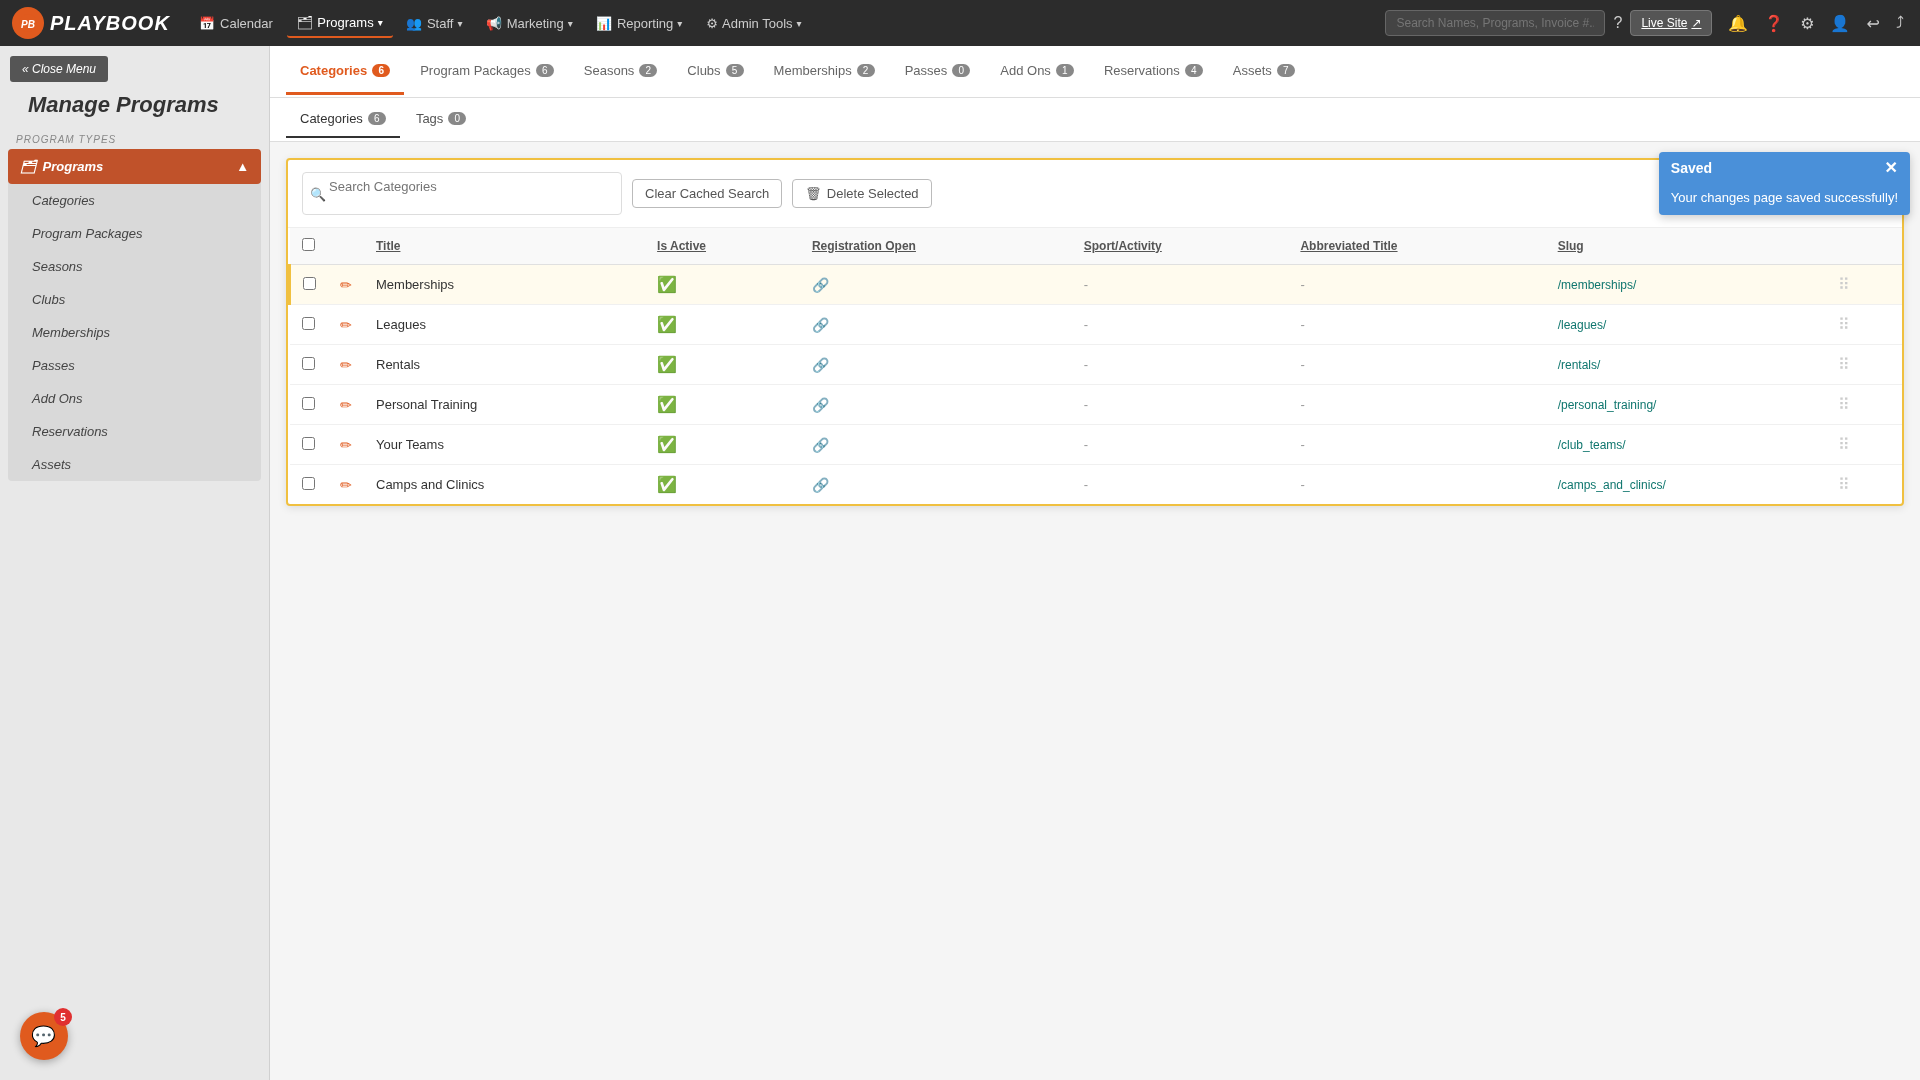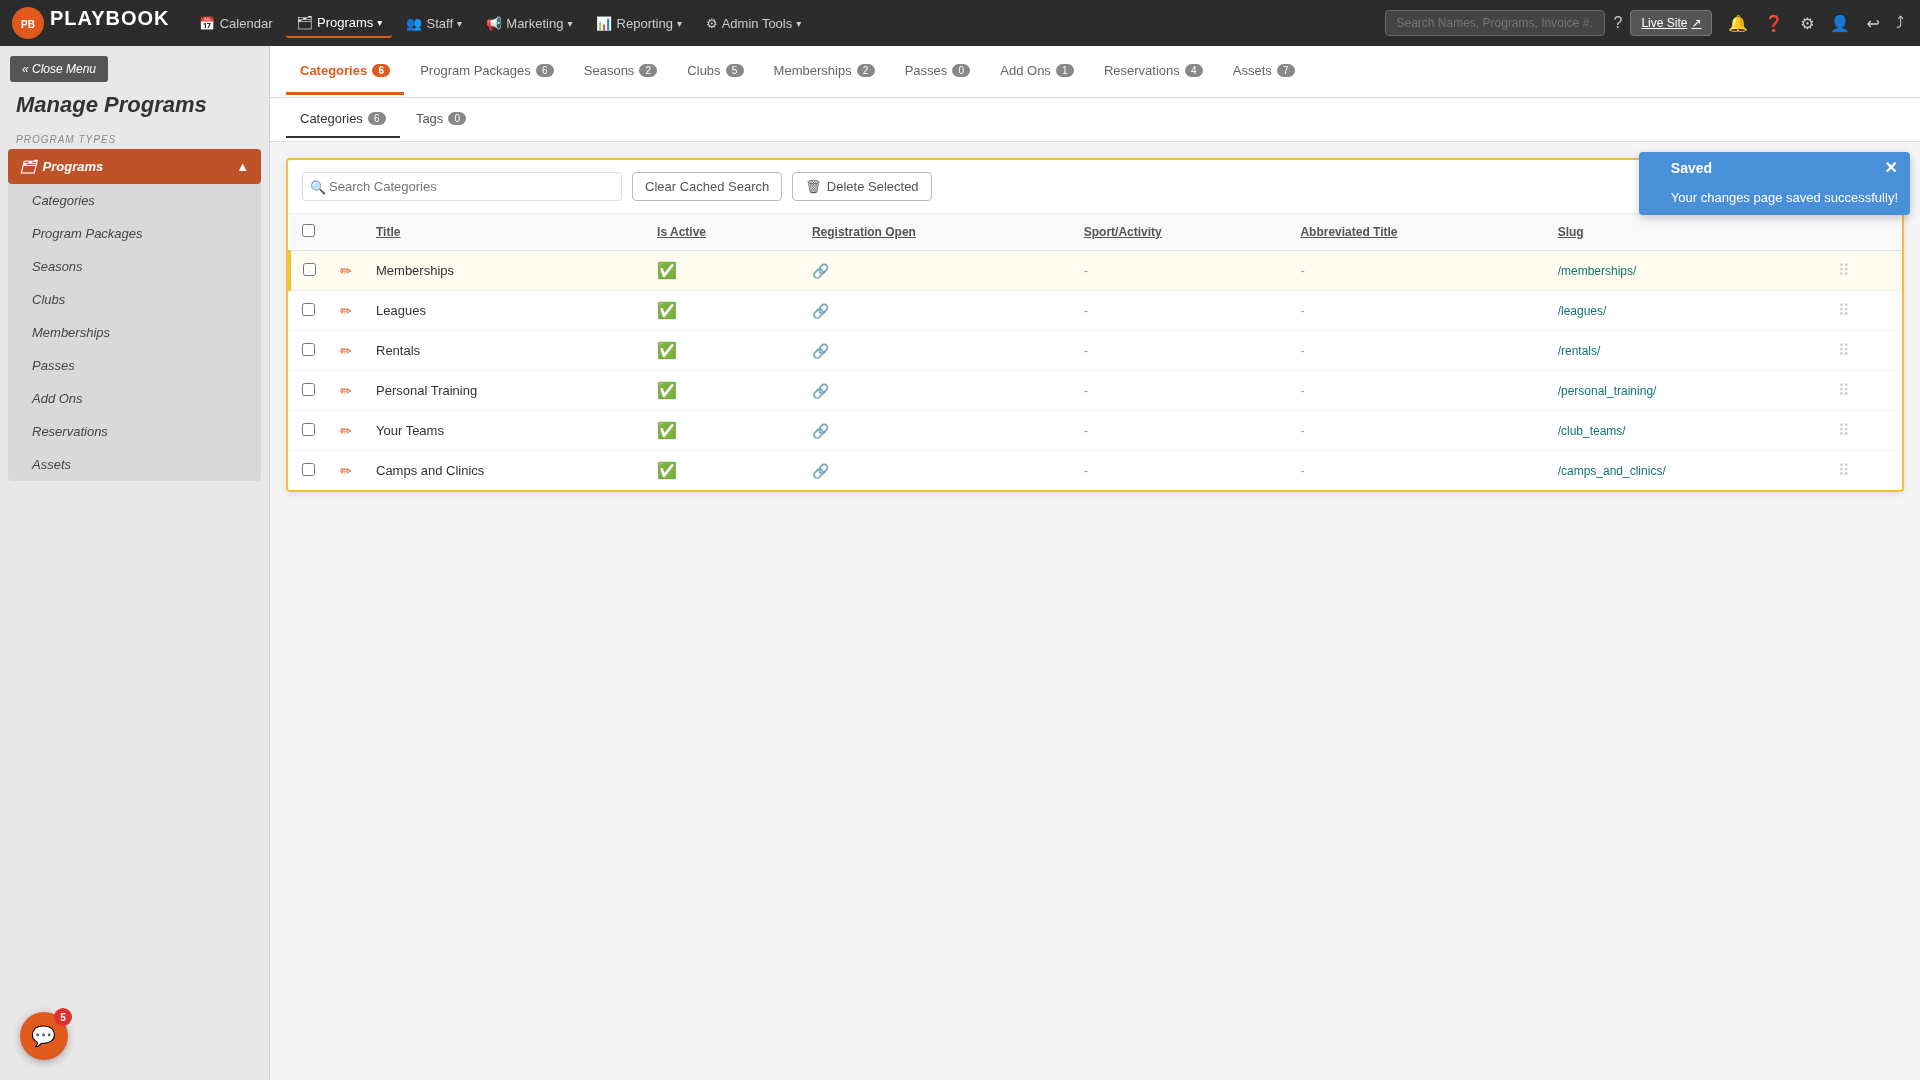--- a/index.html
+++ b/index.html
@@ -10,21 +10,21 @@
       height: 46px;
       background: #2c2c2c;
       display: flex;
       align-items: center;
       padding: 0 12px;
       gap: 4px;
       position: relative;
       z-index: 100;
     }
     .top-nav .logo {
-      display: flex; gap: 6px; margin-right: 16px;
+      display: flex; align-items: center; gap: 6px; margin-right: 16px; font-style: italic;
     }
     .logo-circle {
       width: 32px; height: 32px; background: #e05a1e; border-radius: 50%;
       display: flex; align-items: center; justify-content: center; color: white; font-size: 14px; font-weight: bold;
     }
     .logo-text { color: white; font-size: 20px; font-weight: bold; letter-spacing: 1px; }
     .nav-item {
       color: #ccc; font-size: 13px; padding: 6px 10px; cursor: pointer; border-radius: 3px;
       display: flex; align-items: center; gap: 4px;
     }
@@ -47,21 +47,21 @@
 
     
     .sidebar {
       width: 270px; background: #e8e8e8; border-right: 1px solid #d0d0d0;
       flex-shrink: 0; padding-top: 0; font-style: italic;
     }
     .close-menu-btn {
       background: #555; color: white; font-size: 12px; padding: 6px 12px;
       cursor: pointer; display: inline-block; margin: 10px; border-radius: 3px;
     }
-    .sidebar-title { font-size: 22px; font-weight: 600; color: #333; padding: 0 16px 6px 16px; }
+    .sidebar-title { font-size: 22px; font-weight: 600; color: #333; padding: 0 16px 6px 28px; }
     .sidebar-section-label { font-size: 10px; color: #888; text-transform: uppercase; letter-spacing: 1px; padding: 10px 16px 4px 16px; }
     .sidebar-group { background: #d9d9d9; border-radius: 4px; margin: 0 8px 4px 8px; }
     .sidebar-group-header {
       display: flex; align-items: center; padding: 10px 12px;
       font-weight: 600; color: #555; cursor: pointer; background: #c0522a;
       border-radius: 4px; color: white; justify-content: space-between;
     }
     .sidebar-group-header span { display: flex; align-items: center; gap: 6px; }
     .sidebar-item {
       padding: 9px 12px 9px 24px; cursor: pointer; color: #444; font-size: 13px;
@@ -111,21 +111,21 @@
     .table-toolbar {
       display: flex; align-items: center; padding: 12px 14px; gap: 10px;
       border-bottom: 1px solid #eee;
     }
     .search-input-wrap {
       position: relative; flex: 1; max-width: 320px;
     }
     .search-icon-inner { position: absolute; left: 8px; top: 50%; transform: translateY(-50%); color: #aaa; font-size: 13px; }
     .table-search-input {
       width: 100%; border: 1px solid #ddd; border-radius: 4px;
-      padding: 6px 8px 6px 26px; font-size: 13px; outline: none; color: #555;
+      padding: 6px 8px 20px 26px; font-size: 13px; outline: none; color: #555;
     }
     .clear-cache-btn {
       background: white; border: 1px solid #bbb; border-radius: 4px;
       padding: 6px 12px; font-size: 13px; cursor: pointer; color: #555;
     }
     .delete-btn {
       background: white; border: 1px solid #bbb; border-radius: 4px;
       padding: 6px 12px; font-size: 13px; cursor: pointer; color: #555;
       display: flex; align-items: center; gap: 5px;
     }
@@ -491,21 +491,21 @@
     <td><span class="dash">-</span></td>
     <td><span class="slug-text">/camps_and_clinics/</span></td>
     <td>
       <span class="drag-icon">⠿</span>
     </td>
   </tr>
             </tbody>
         </table>
       </div>
 
-      <div class="saved-toast" style="position:absolute; top:10px; right:10px;padding-left:20px;">
+      <div class="saved-toast" style="position:absolute; top:10px; right:10px;">
         <div class="toast-header">
           <span>Saved</span>
           <span class="toast-close">✕</span>
         </div>
         <div class="toast-body">Your changes page saved successfully!</div>
       </div>
 
     </div>
   </div>
 </div>

